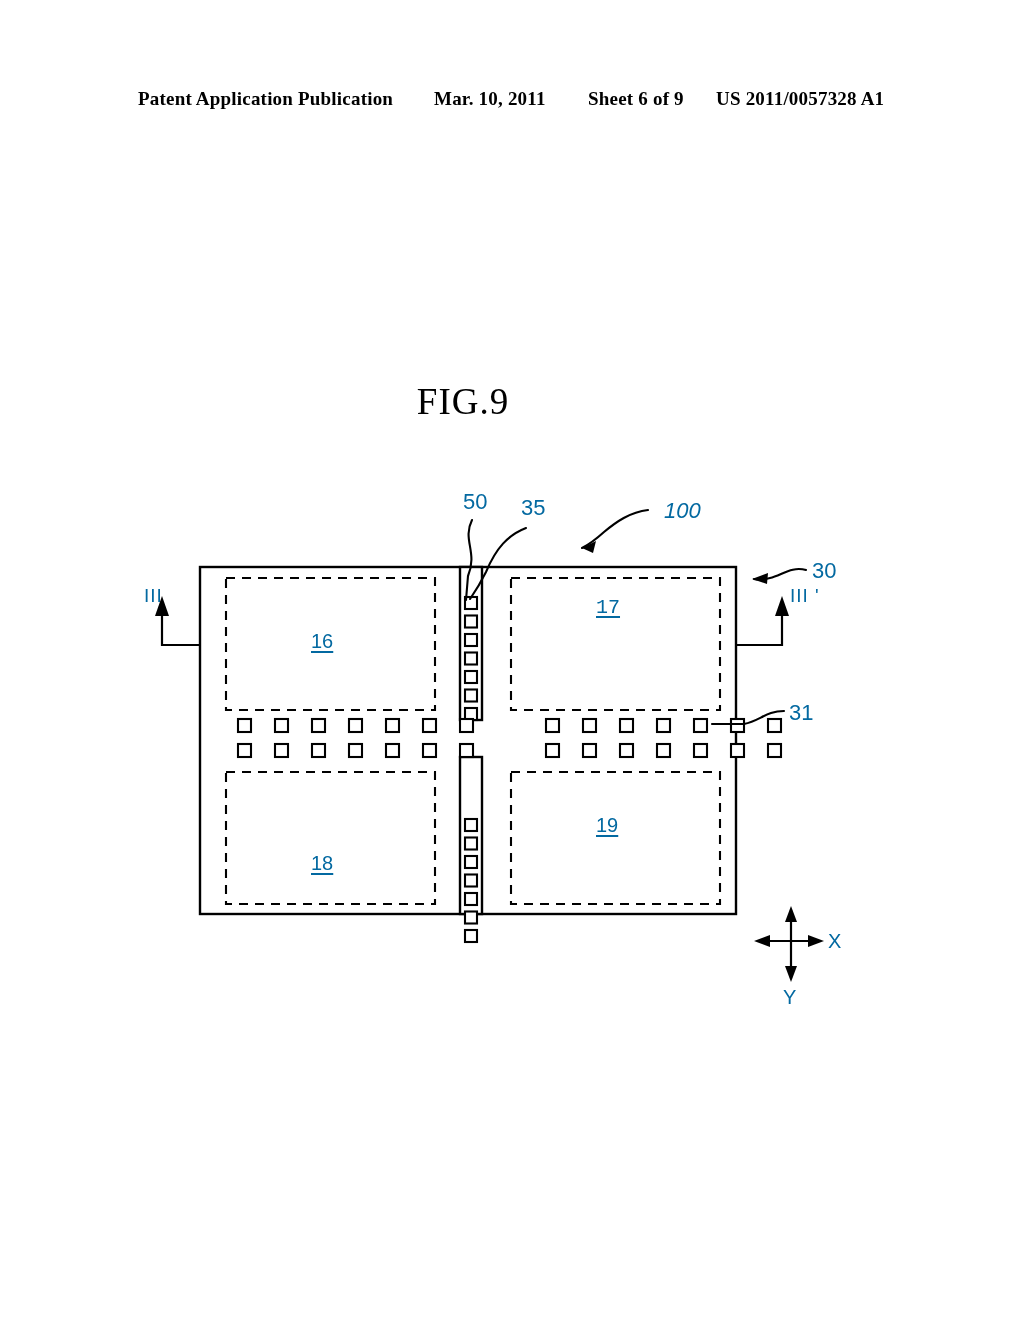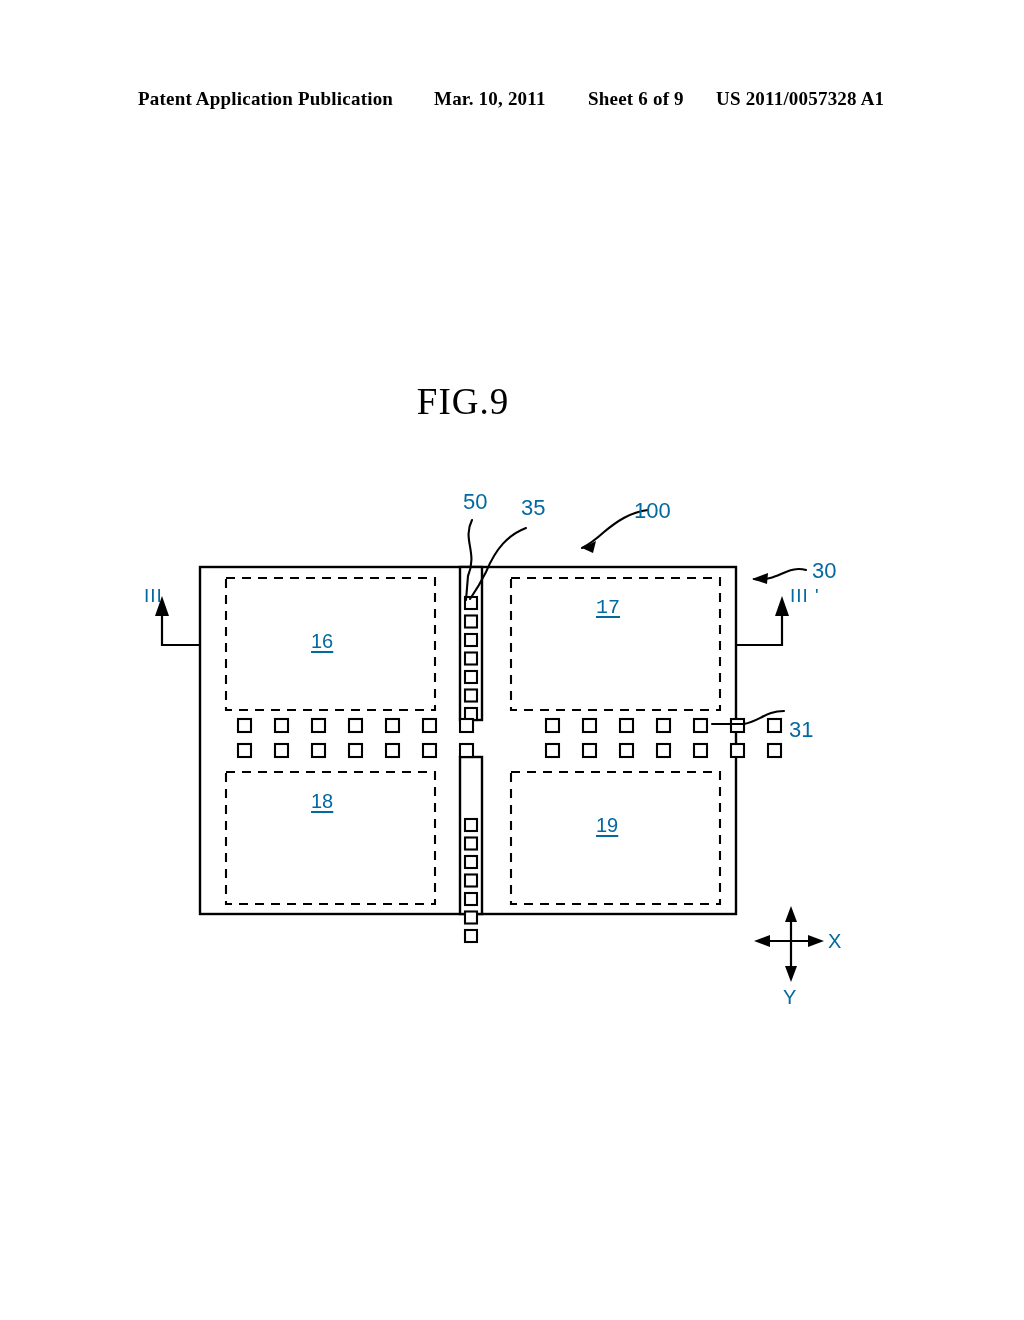--- a/index.html
+++ b/index.html
@@ -213,28 +213,28 @@
     <polygon points="754,941 770,935 770,947" fill="#000" stroke="none"></polygon>
     <polygon points="791,982 785,966 797,966" fill="#000" stroke="none"></polygon>
     <polygon points="791,906 785,922 797,922" fill="#000" stroke="none"></polygon>
   </g>
 </svg>
 
 <div class="lbl lbl-ref" style="left:463px; top:489px;">50</div>
 
 <div class="lbl lbl-ref" style="left:521px; top:495px;">35</div>
 
-<div class="lbl lbl-ref" style="left:634px; top:498px;">100</div>
+<div class="lbl lbl-ref" style="left:664px; top:498px;font-style:italic;">100</div>
 
 <div class="lbl lbl-ref" style="left:812px; top:558px;">30</div>
 
-<div class="lbl lbl-ref" style="left:789px; top:717px;text-align:right;">31</div>
+<div class="lbl lbl-ref" style="left:789px; top:700px;text-align:right;">31</div>
 
 <div class="lbl lbl-region" style="left:311px; top:630px;text-align:center;">16</div>
 <div class="lbl lbl-region" style="left:596px; top:596px;font-family:Liberation Mono, monospace;">17</div>
-<div class="lbl lbl-region" style="left:311px; top:790px;">18</div>
+<div class="lbl lbl-region" style="left:311px; top:852px;">18</div>
 <div class="lbl lbl-region" style="left:596px; top:814px;">19</div>
 
 <div class="lbl lbl-sect" style="left:144px; top:585px;">III</div>
 <div class="lbl lbl-sect" style="left:766px; top:585px;margin-left:24px;">III '</div>
 
 <div class="lbl lbl-axis" style="left:828px; top:930px;">X</div>
 <div class="lbl lbl-axis" style="left:783px; top:986px;">Y</div>
 
 </body></html>

